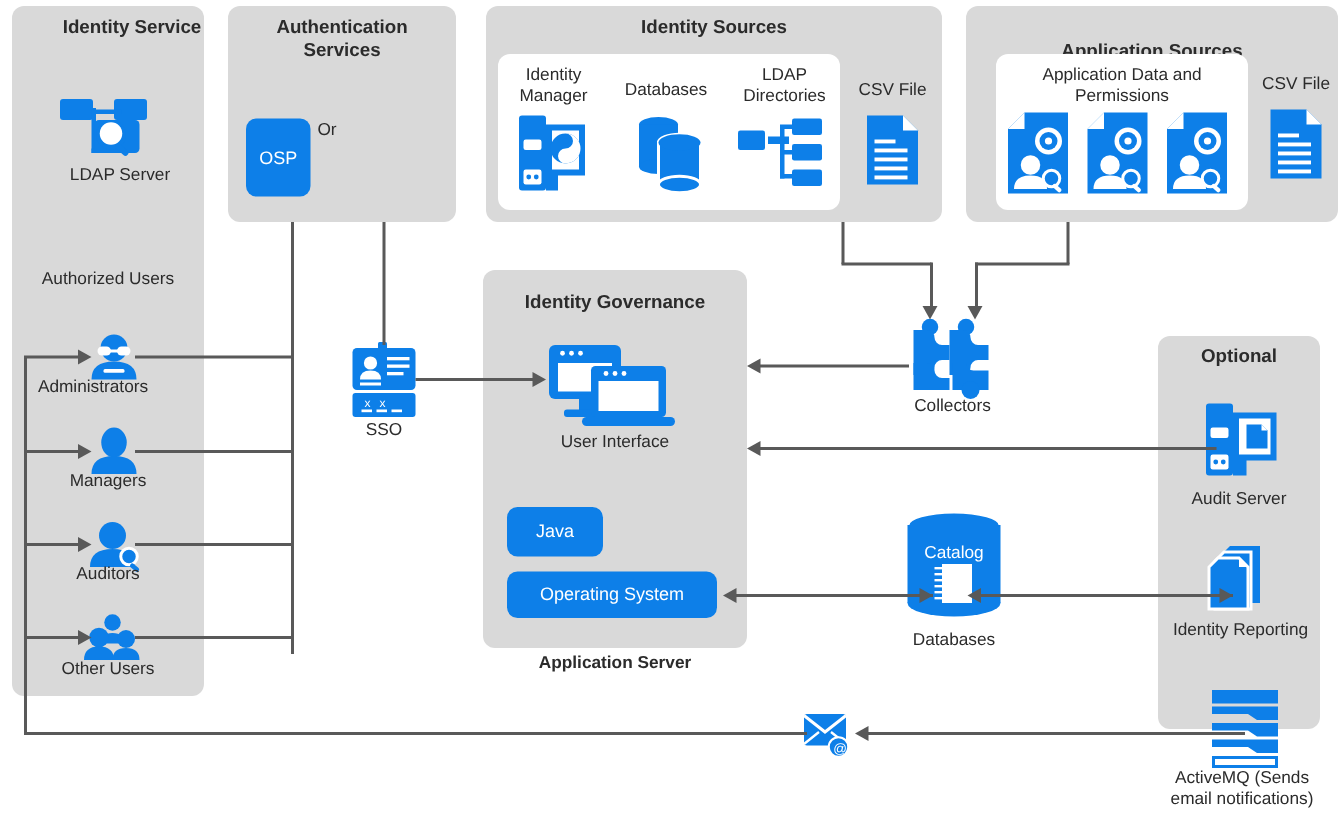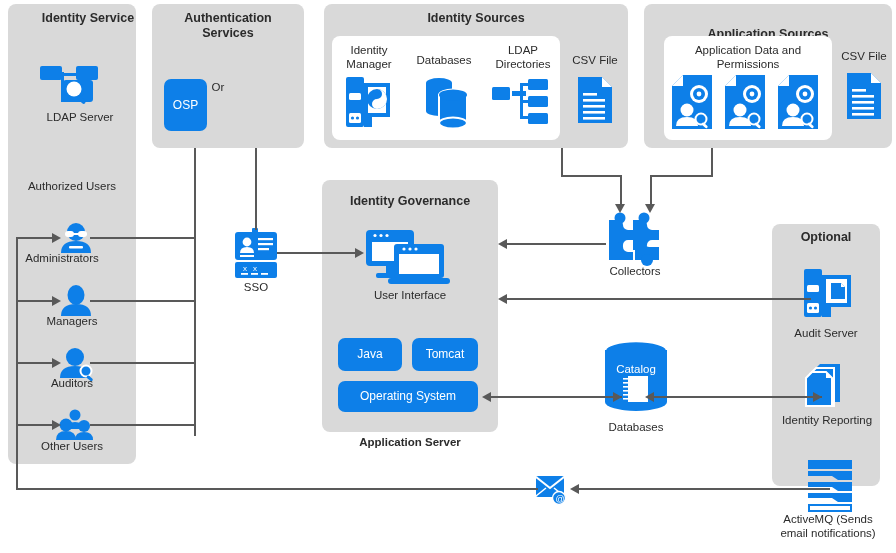--- a/index.html
+++ b/index.html
@@ -232,21 +232,20 @@
       <rect x="35" y="26" width="40" height="20" fill="#fff"></rect>
       <circle cx="40" cy="21" r="1.6" fill="#fff"></circle>
       <circle cx="46" cy="21" r="1.6" fill="#fff"></circle>
       <circle cx="52" cy="21" r="1.6" fill="#fff"></circle>
       <rect x="24" y="50" width="62" height="6" rx="3" fill="#0d7fe8"></rect>
     </svg>
   </div>
   <div class="lbl" style="left:322px;top:289px;width:176px;">User Interface</div>
 
   <div class="bluebtn" style="left:338px;top:338px;width:64px;height:33px;">Java</div>
-  <div class="bluebtn" style="left:412px;top:338px;width:66px;height:33px;">Tomcat</div>
   <div class="bluebtn" style="left:338px;top:381px;width:140px;height:31px;">Operating System</div>
   <div class="lbl-b" style="left:322px;top:436px;width:176px;">Application Server</div>
 
   <div class="ico" style="left:235px;top:228px;">
     <svg width="42" height="48" viewBox="0 0 42 48">
       <rect x="17" y="0" width="6" height="6" rx="1" fill="#0d7fe8"></rect>
       <rect x="0" y="4" width="42" height="28" rx="3" fill="#0d7fe8"></rect>
       <circle cx="12" cy="14" r="4.4" fill="#fff"></circle>
       <path d="M5 25 q0-6 7-6 t7 6 z" fill="#fff"></path>
       <rect x="23" y="10" width="15" height="2.2" fill="#fff"></rect>

